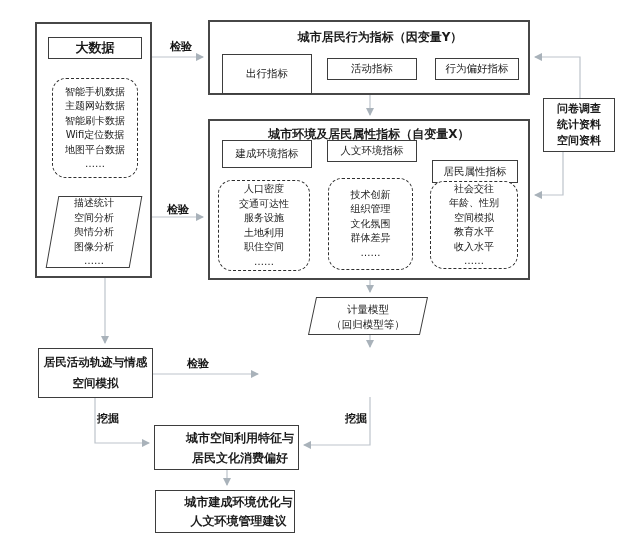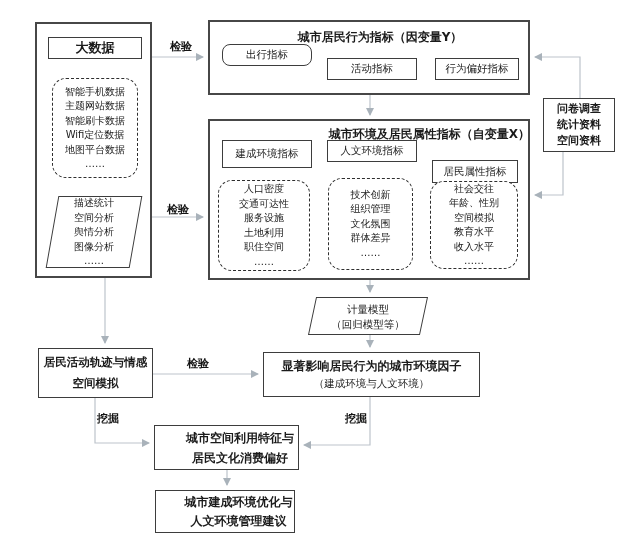--- a/index.html
+++ b/index.html
@@ -83,26 +83,26 @@
         <div>描述统计</div>
         <div>空间分析</div>
         <div>舆情分析</div>
         <div>图像分析</div>
         <div>……</div>
       </div>
   </div>
 
   <div class="box container-box" style="left:208px;top:20px;width:322px;height:75px;"></div>
   <div class="big-title" style="left:208px;top:29px;width:322px;padding-left:11px;">城市居民行为指标（因变量Y）</div>
-  <div class="box subbox" style="left:222px;top:44px;width:90px;height:22px;border-radius:8px;">出行指标</div>
+  <div class="box subbox" style="left:222px;top:54px;width:90px;height:40px;">出行指标</div>
   <div class="box subbox" style="left:327px;top:58px;width:90px;height:22px;">活动指标</div>
   <div class="box subbox" style="left:435px;top:58px;width:84px;height:22px;">行为偏好指标</div>
 
   <div class="box container-box" style="left:208px;top:119px;width:322px;height:161px;"></div>
-  <div class="big-title" style="left:208px;top:126px;width:322px;text-align:right;">城市环境及居民属性指标（自变量X）</div>
+  <div class="big-title" style="left:208px;top:126px;width:322px;">城市环境及居民属性指标（自变量X）</div>
 
   <div class="box subbox" style="left:222px;top:140px;width:90px;height:28px;">建成环境指标</div>
   <div class="box subbox" style="left:327px;top:140px;width:90px;height:22px;">人文环境指标</div>
   <div class="box subbox" style="left:432px;top:140px;width:86px;height:23px;margin-top:20px;">居民属性指标</div>
 
   <div class="box dashed" style="left:218px;top:180px;width:92px;height:91px;">
       <div>人口密度</div>
       <div>交通可达性</div>
       <div>服务设施</div>
       <div>土地利用</div>
@@ -136,24 +136,20 @@
         <div>计量模型</div>
         <div>（回归模型等）</div>
       </div>
   </div>
 
   <div class="box" style="left:38px;top:348px;width:115px;height:50px;font-weight:bold;font-size:11.5px;line-height:21px;">
       <div>居民活动轨迹与情感</div>
       <div>空间模拟</div>
     </div>
 
-  <div class="box" style="left:263px;top:352px;width:217px;height:45px;gap:2px;">
-    <div class="btitle">显著影响居民行为的城市环境因子</div>
-    <div style="font-size:10.5px;">（建成环境与人文环境）</div>
-  </div>
 
   <div class="box bold2line" style="left:154px;top:425px;width:145px;height:45px;">
       <div>城市空间利用特征与</div>
       <div>居民文化消费偏好</div>
     </div>
 
   <div class="box bold2line" style="left:155px;top:490px;width:140px;height:43px;line-height:19px;">
       <div>城市建成环境优化与</div>
       <div>人文环境管理建议</div>
     </div>

